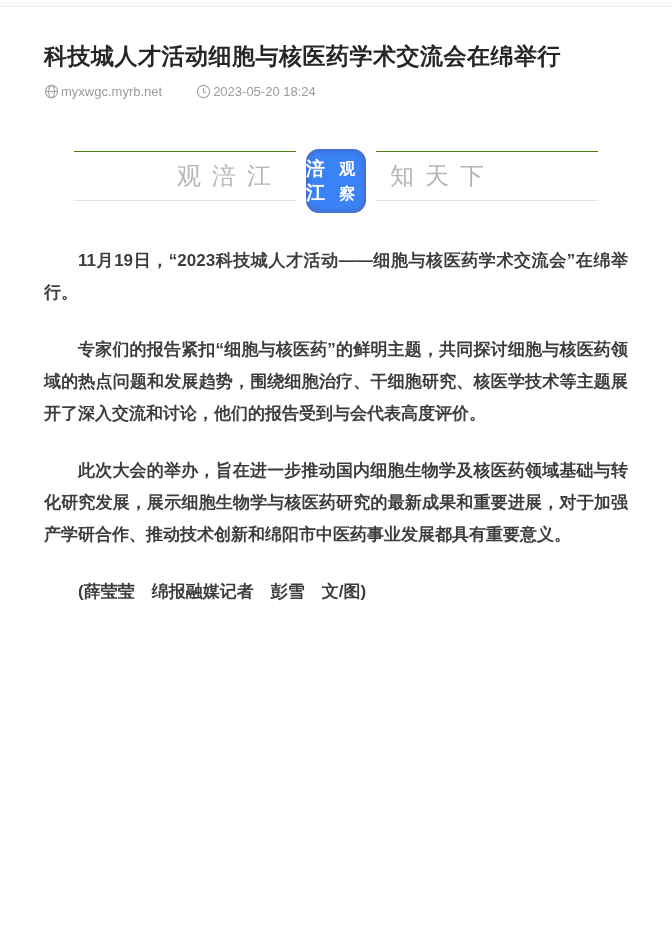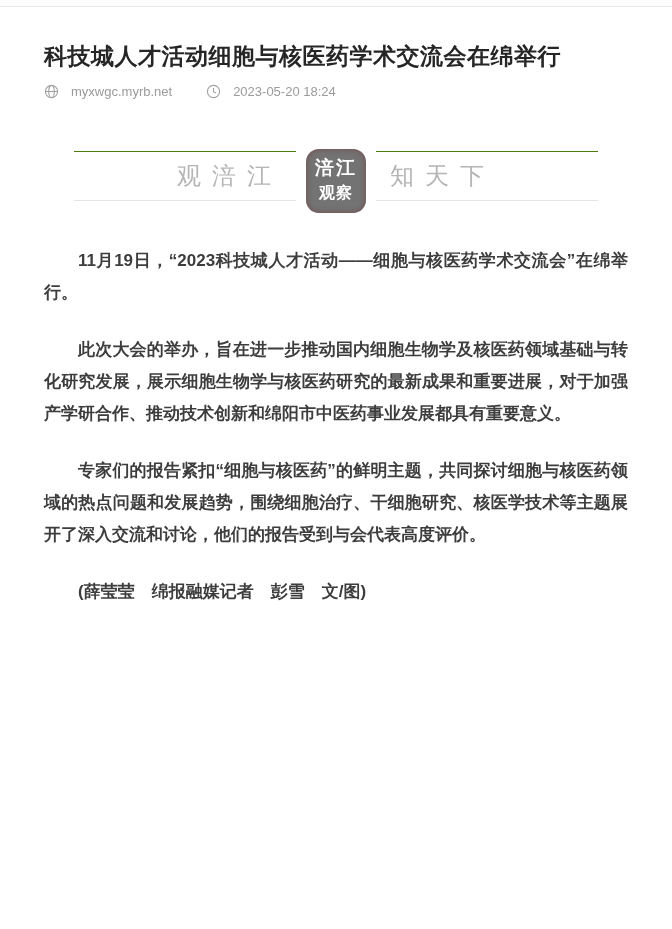--- a/index.html
+++ b/index.html
@@ -27,21 +27,21 @@
 
   .meta {
     margin-top: 8px;
     display: flex;
     align-items: center;
     gap: 34px;
     height: 20px;
     font-size: 13px;
     color: #9b9b9b;
   }
-  .meta-item { display: inline-flex; align-items: center; gap: 12px; }
+  .meta-item { display: inline-flex; align-items: center; gap: 2px; }
   .meta-item svg { display: block; }
 
   .banner {
     margin: 50px 30px 0;
     height: 50px;
     border-top: 1px solid #4d7c0f;
     border-bottom: 1px solid #e4e4e4;
     display: flex;
     align-items: center;
     justify-content: center;
@@ -59,24 +59,24 @@
     margin: 0 14px;
     display: flex;
     align-items: center;
     position: relative;
     z-index: 1;
   }
   .logo {
     width: 60px;
     height: 64px;
     margin-top: 9px;
-    background: #737373;
+    background: #3b82f6;
     border-radius: 13px;
     display: flex;
-    flex-direction: column;
+    flex-direction: row;
     align-items: center;
     justify-content: center;
     color: #ffffff;
     font-weight: 700;
     box-shadow: inset 0 0 6px rgba(120,0,0,0.35);
   }
   .logo-line1 { font-size: 19px; line-height: 24px; letter-spacing: 2px; }
   .logo-line2 { font-size: 16px; line-height: 25px; letter-spacing: 1px; }
 
   .article { margin-top: 44px; }
@@ -128,18 +128,18 @@
       <span class="logo">
         <span class="logo-line1">涪江</span>
         <span class="logo-line2">观察</span>
       </span>
     </span>
     <span class="banner-text">知天下</span>
   </div>
 
   <div class="article">
     <p>11月19日，“2023科技城人才活动——细胞与核医药学术交流会”在绵举行。</p>
+    <p>专家们的报告紧扣“细胞与核医药”的鲜明主题，共同探讨细胞与核医药领域的热点问题和发展趋势，围绕细胞治疗、干细胞研究、核医学技术等主题展开了深入交流和讨论，他们的报告受到与会代表高度评价。</p>
     <p>此次大会的举办，旨在进一步推动国内细胞生物学及核医药领域基础与转化研究发展，展示细胞生物学与核医药研究的最新成果和重要进展，对于加强产学研合作、推动技术创新和绵阳市中医药事业发展都具有重要意义。</p>
-    <p>专家们的报告紧扣“细胞与核医药”的鲜明主题，共同探讨细胞与核医药领域的热点问题和发展趋势，围绕细胞治疗、干细胞研究、核医学技术等主题展开了深入交流和讨论，他们的报告受到与会代表高度评价。</p>
     <p class="byline">(薛莹莹　绵报融媒记者　彭雪　文/图)</p>
   </div>
 
 </div>
 
 </body></html>

